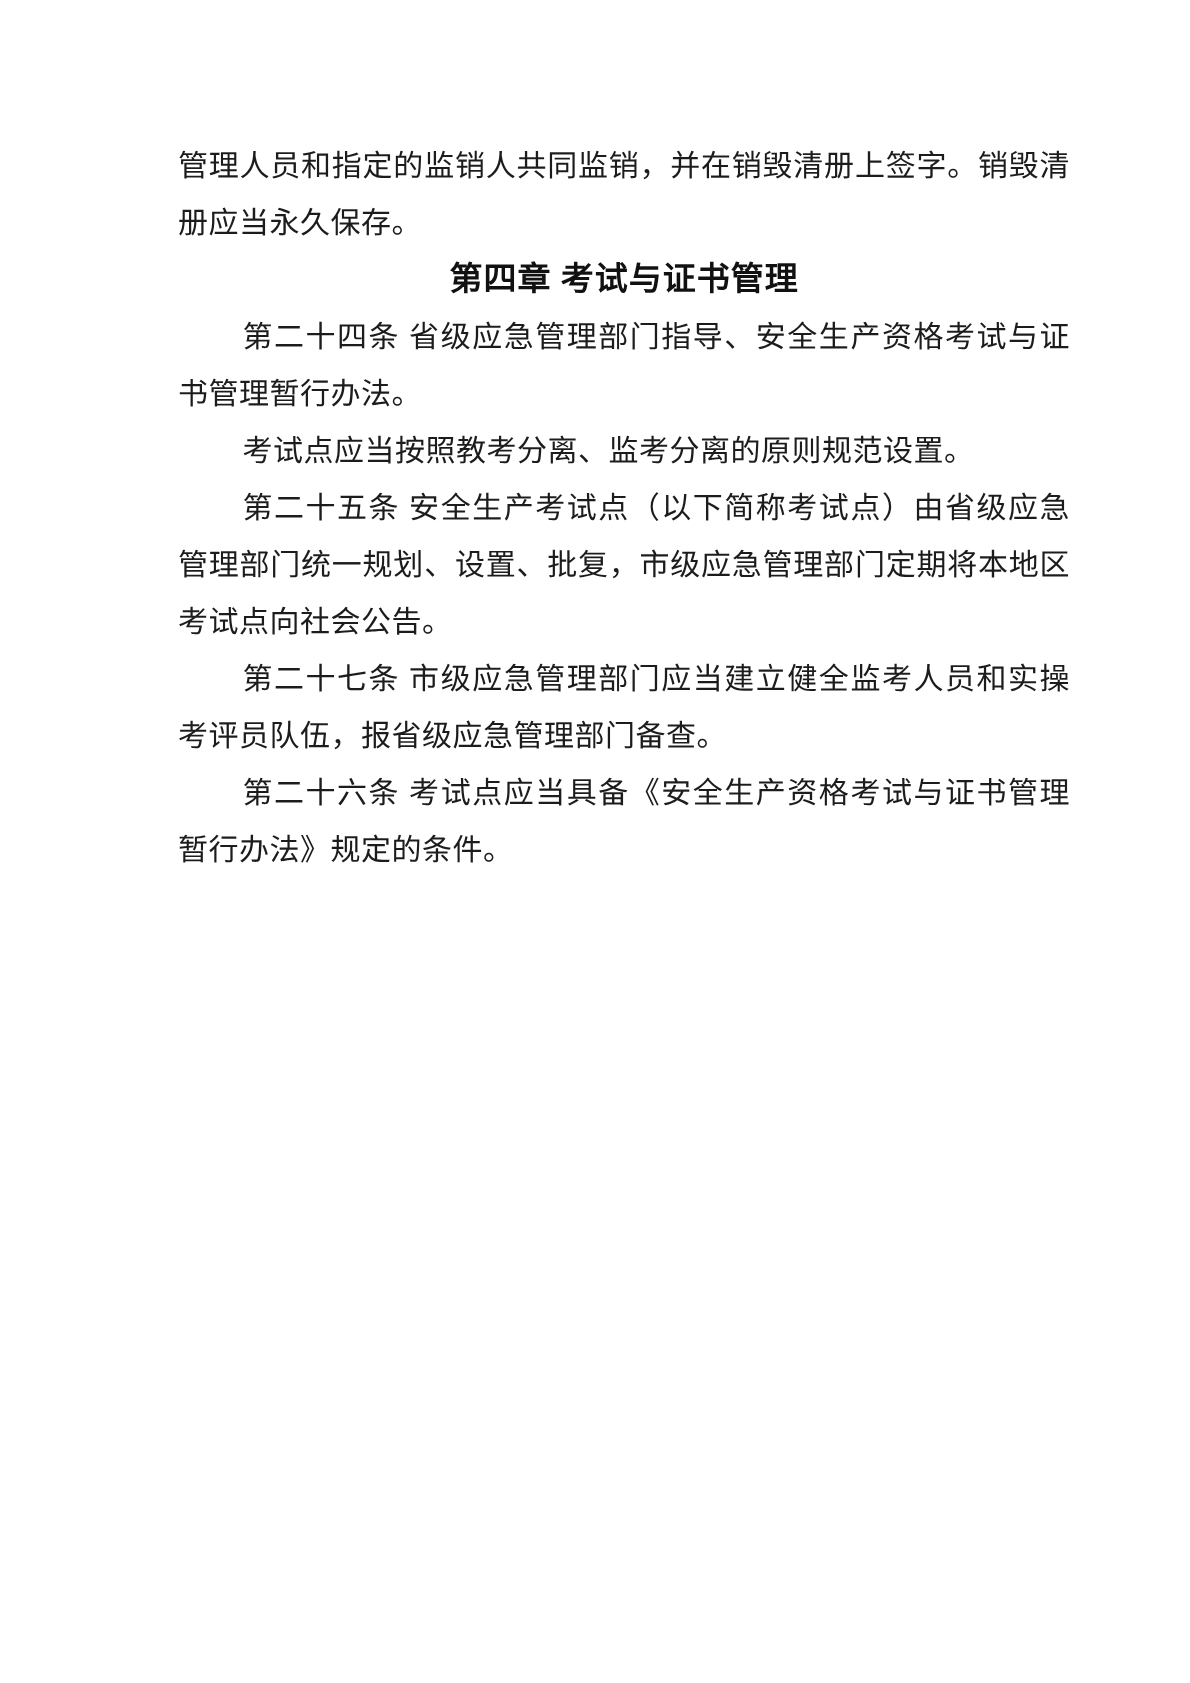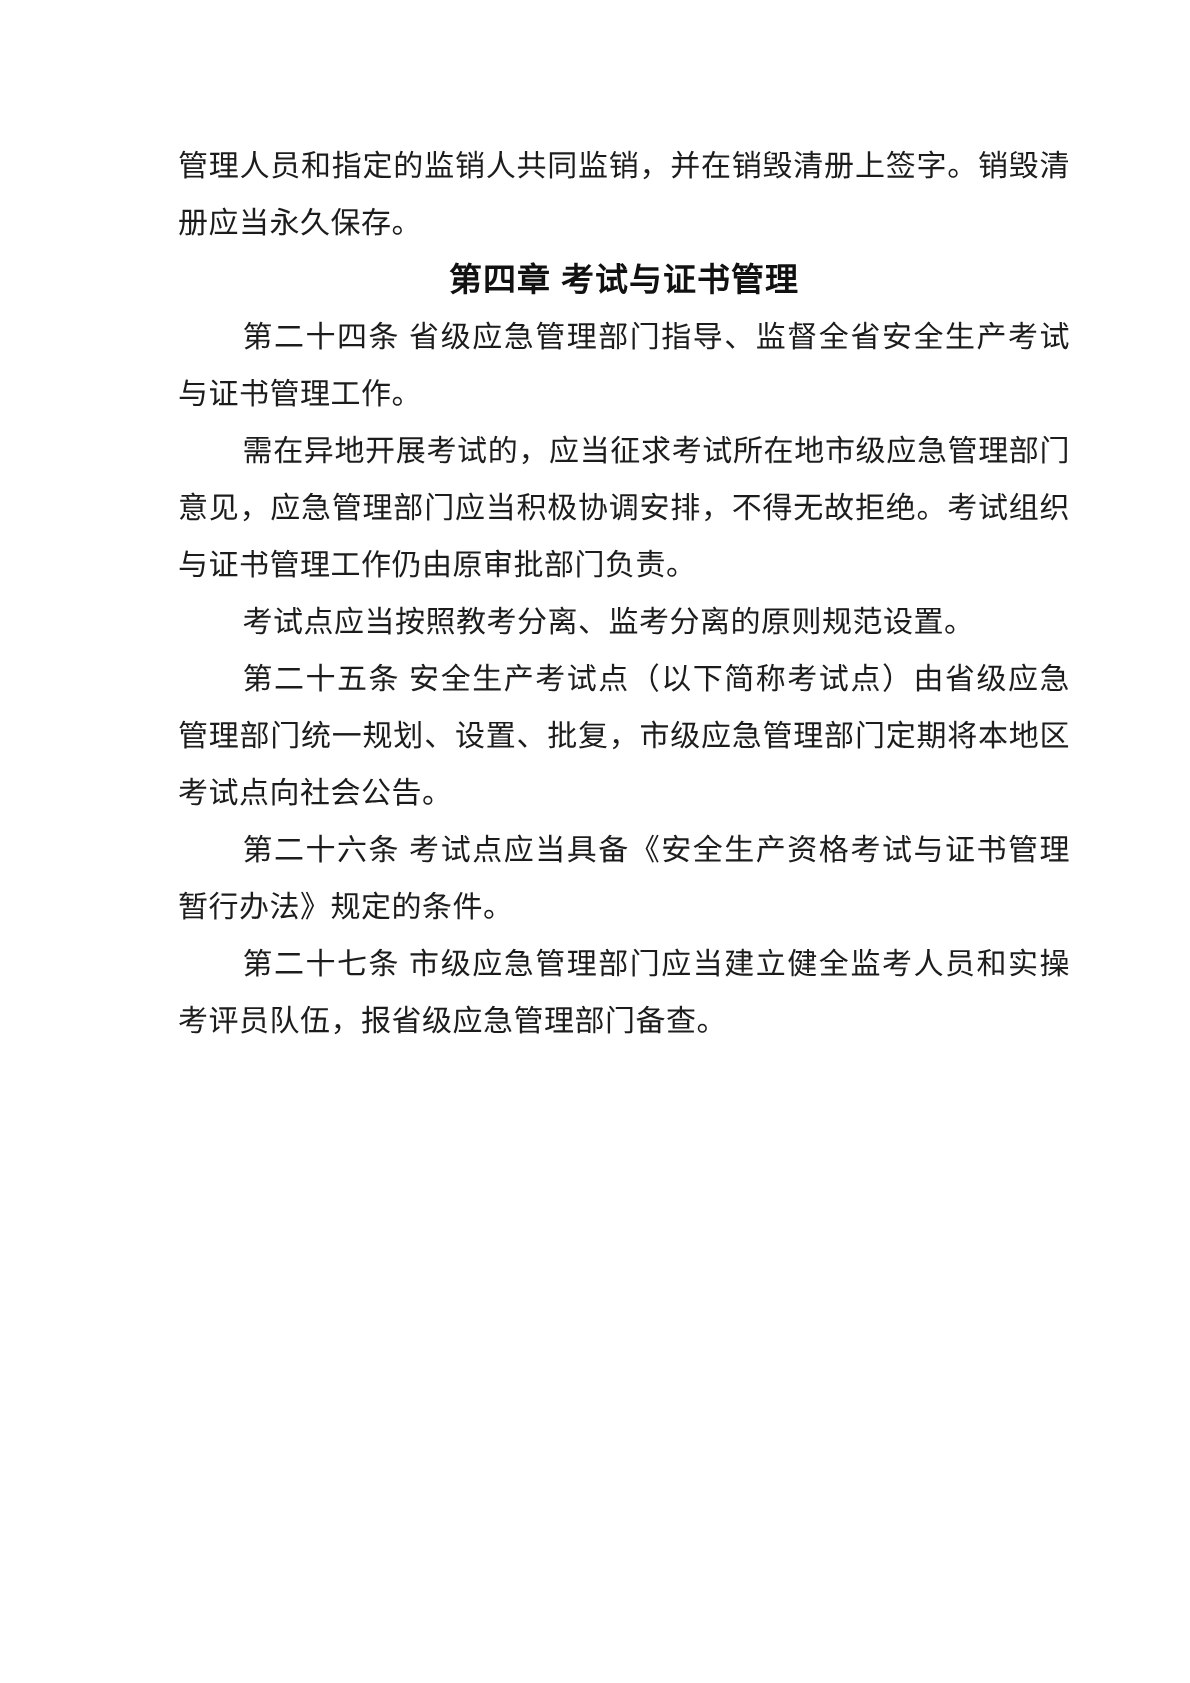--- a/index.html
+++ b/index.html
@@ -27,45 +27,44 @@
     text-justify: inter-character;
     text-indent: 2.15em;
     letter-spacing: 0.5px;
     word-break: break-all;
   }
   .doc-page p.continuation {
     text-indent: 0;
   }
   .doc-page h2.chapter-heading {
     margin: 0;
-    font-family: Liberation Sans, sans-serif;
+    font-family: Liberation Serif, serif;
     font-weight: bold;
     font-size: 33px;
     line-height: 57px;
     text-align: center;
     letter-spacing: 1px;
     color: #111111;
   }
 </style>
 </head>
 <body>
 
 <div class="doc-page">
 
   <p class="body-para continuation">管理人员和指定的监销人共同监销，并在销毁清册上签字。销毁清册应当永久保存。</p>
 
   <h2 class="chapter-heading">第四章 考试与证书管理</h2>
 
-  <p class="body-para">第二十四条 省级应急管理部门指导、监督全省安全生产考试与证书管理工作。</p>
+  <p class="body-para">第二十四条 省级应急管理部门指导、安全生产资格考试与证书管理暂行办法。</p>
 
 
-  <p class="body-para">需在异地开展考试的，应当征求考试所在地市级应急管理部门意见，应急管理部门应当积极协调安排，不得无故拒绝。考试组织与证书管理工作仍由原审批部门负责。</p>
 
   <p class="body-para">考试点应当按照教考分离、监考分离的原则规范设置。</p>
 
   <p class="body-para">第二十五条 安全生产考试点（以下简称考试点）由省级应急管理部门统一规划、设置、批复，市级应急管理部门定期将本地区考试点向社会公告。</p>
 
 
+  <p class="body-para">第二十七条 市级应急管理部门应当建立健全监考人员和实操考评员队伍，报省级应急管理部门备查。</p>
+
   <p class="body-para">第二十六条 考试点应当具备《安全生产资格考试与证书管理暂行办法》规定的条件。</p>
-
-  <p class="body-para">第二十七条 市级应急管理部门应当建立健全监考人员和实操考评员队伍，报省级应急管理部门备查。</p>
 
 </div>
 
 </body></html>

